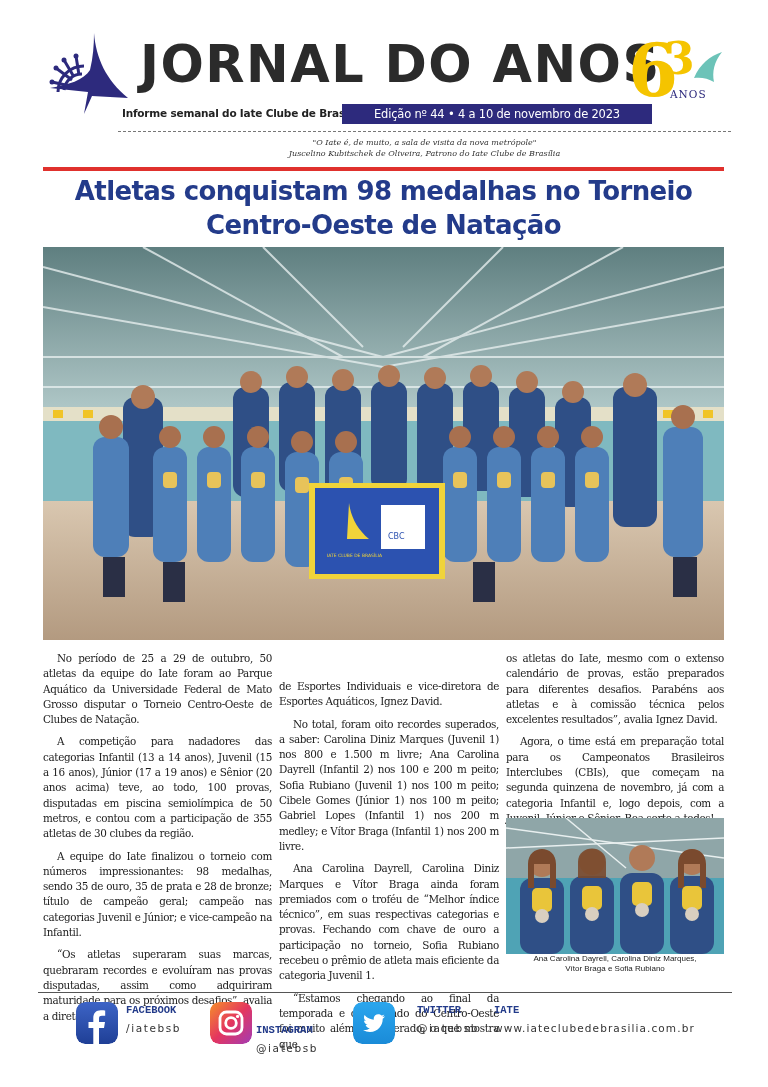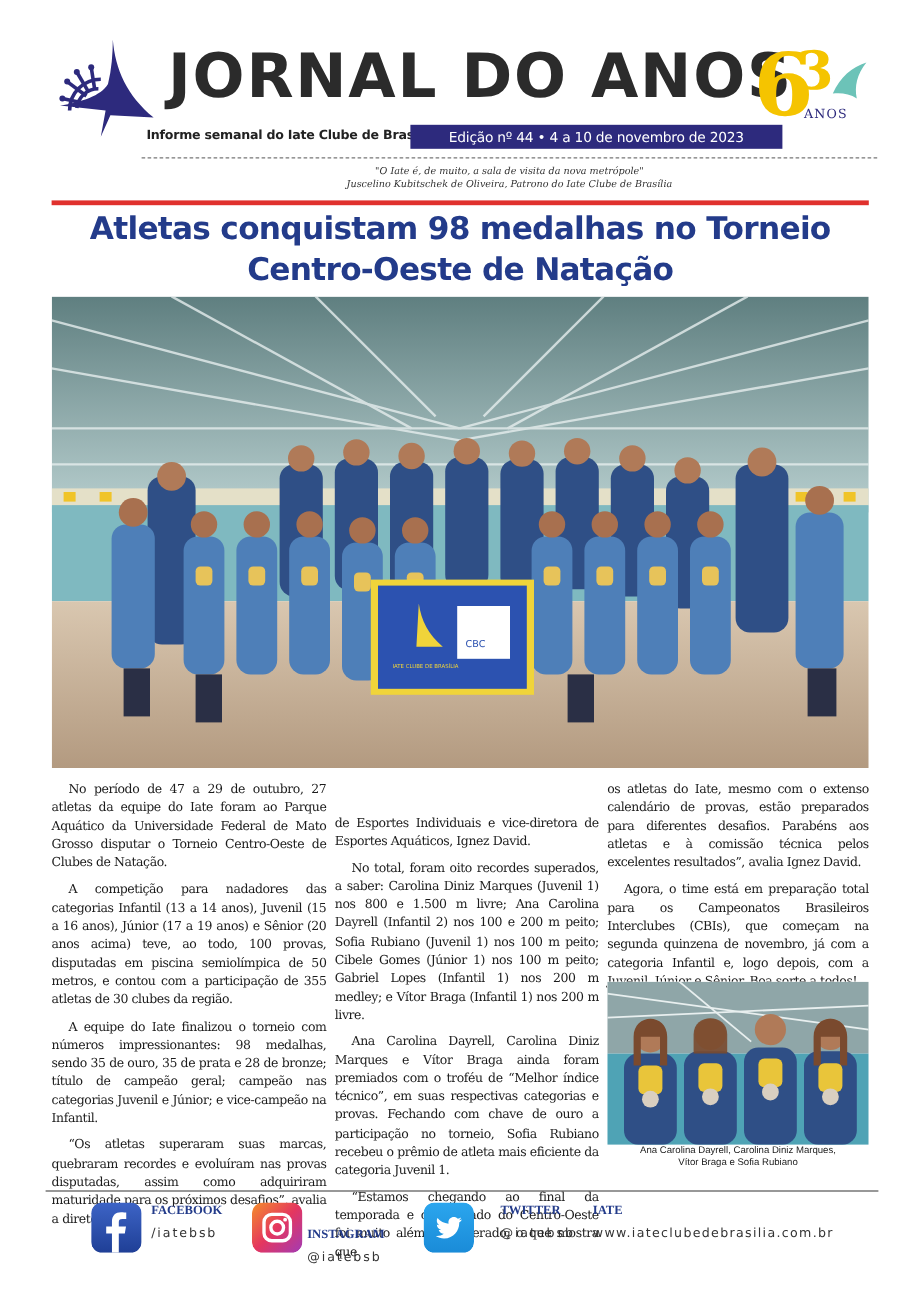--- a/index.html
+++ b/index.html
@@ -55,21 +55,21 @@
   .caption {
     position: absolute; left: 506px; top: 954px; width: 218px; text-align: center;
     font-family: "Liberation Sans", sans-serif; font-size: 8px; line-height: 10px; color: #222;
   }
 
   
   .footer-rule { position: absolute; left: 38px; top: 992px; width: 694px; border-top: 1px solid #555; }
   .social { position: absolute; top: 1002px; height: 44px; }
   .social .ic { position: absolute; left: 0; top: 0; width: 42px; height: 42px; border-radius: 9px; }
   .social .lbl {
-    position: absolute; top: 2px; font-family: Liberation Serif, serif; font-weight: bold;
+    position: absolute; top: 2px; font-family: Liberation Mono, monospace; font-weight: bold;
     font-size: 10.5px; color: #233b8a; white-space: nowrap;
   }
   .social .val {
     position: absolute; top: 20px; font-family: "DejaVu Sans", sans-serif; font-size: 10.5px;
     color: #333; letter-spacing: 1.6px; white-space: nowrap;
   }
   .fb { left: 76px; } .fb .lbl, .fb .val { left: 50px; }
   .ig { left: 210px; } .ig .lbl, .ig .val { left: 46px; margin-top: 20px; }
   .tw { left: 353px; } .tw .lbl, .tw .val { left: 64px; }
   .site { left: 494px; } .site .lbl, .site .val { left: 0; }
@@ -227,21 +227,21 @@
     <g fill="#2a2f45">
         <rect x="60" y="310" width="22" height="40"></rect>
         <rect x="120" y="315" width="22" height="40"></rect>
         <rect x="430" y="315" width="22" height="40"></rect>
         <rect x="630" y="310" width="24" height="40"></rect>
       </g>
   </svg>
 </div>
 
 <div class="col col1">
-  <p>No período de 47 a 29 de outubro, 27 atletas da equipe do Iate foram ao Parque Aquático da Universidade Federal de Mato Grosso disputar o Torneio Centro-Oeste de Clubes de Natação.</p>
+  <p>No período de 25 a 29 de outubro, 50 atletas da equipe do Iate foram ao Parque Aquático da Universidade Federal de Mato Grosso disputar o Torneio Centro-Oeste de Clubes de Natação.</p>
   <p>A competição para nadadores das categorias Infantil (13 a 14 anos), Juvenil (15 a 16 anos), Júnior (17 a 19 anos) e Sênior (20 anos acima) teve, ao todo, 100 provas, disputadas em piscina semiolímpica de 50 metros, e contou com a participação de 355 atletas de 30 clubes da região.</p>
   <p>A equipe do Iate finalizou o torneio com números impressionantes: 98 medalhas, sendo 35 de ouro, 35 de prata e 28 de bronze; título de campeão geral; campeão nas categorias Juvenil e Júnior; e vice-campeão na Infantil.</p>
   <p>“Os atletas superaram suas marcas, quebraram recordes e evoluíram nas provas disputadas, assim como adquiriram maturidade para os próximos desafios”, avalia a diretora</p>
 </div>
 <div class="col col2">
   <p class="cont">de Esportes Individuais e vice-diretora de Esportes Aquáticos, Ignez David.</p>
   <p>No total, foram oito recordes superados, a saber: Carolina Diniz Marques (Juvenil 1) nos 800 e 1.500 m livre; Ana Carolina Dayrell (Infantil 2) nos 100 e 200 m peito; Sofia Rubiano (Juvenil 1) nos 100 m peito; Cibele Gomes (Júnior 1) nos 100 m peito; Gabriel Lopes (Infantil 1) nos 200 m medley; e Vítor Braga (Infantil 1) nos 200 m livre.</p>
   <p>Ana Carolina Dayrell, Carolina Diniz Marques e Vítor Braga ainda foram premiados com o troféu de “Melhor índice técnico”, em suas respectivas categorias e provas. Fechando com chave de ouro a participação no torneio, Sofia Rubiano recebeu o prêmio de atleta mais eficiente da categoria Juvenil 1.</p>
   <p>“Estamos chegando ao final da temporada e o resultado do Centro-Oeste foi muito além do esperado, o que mostra que</p>
 </div>

